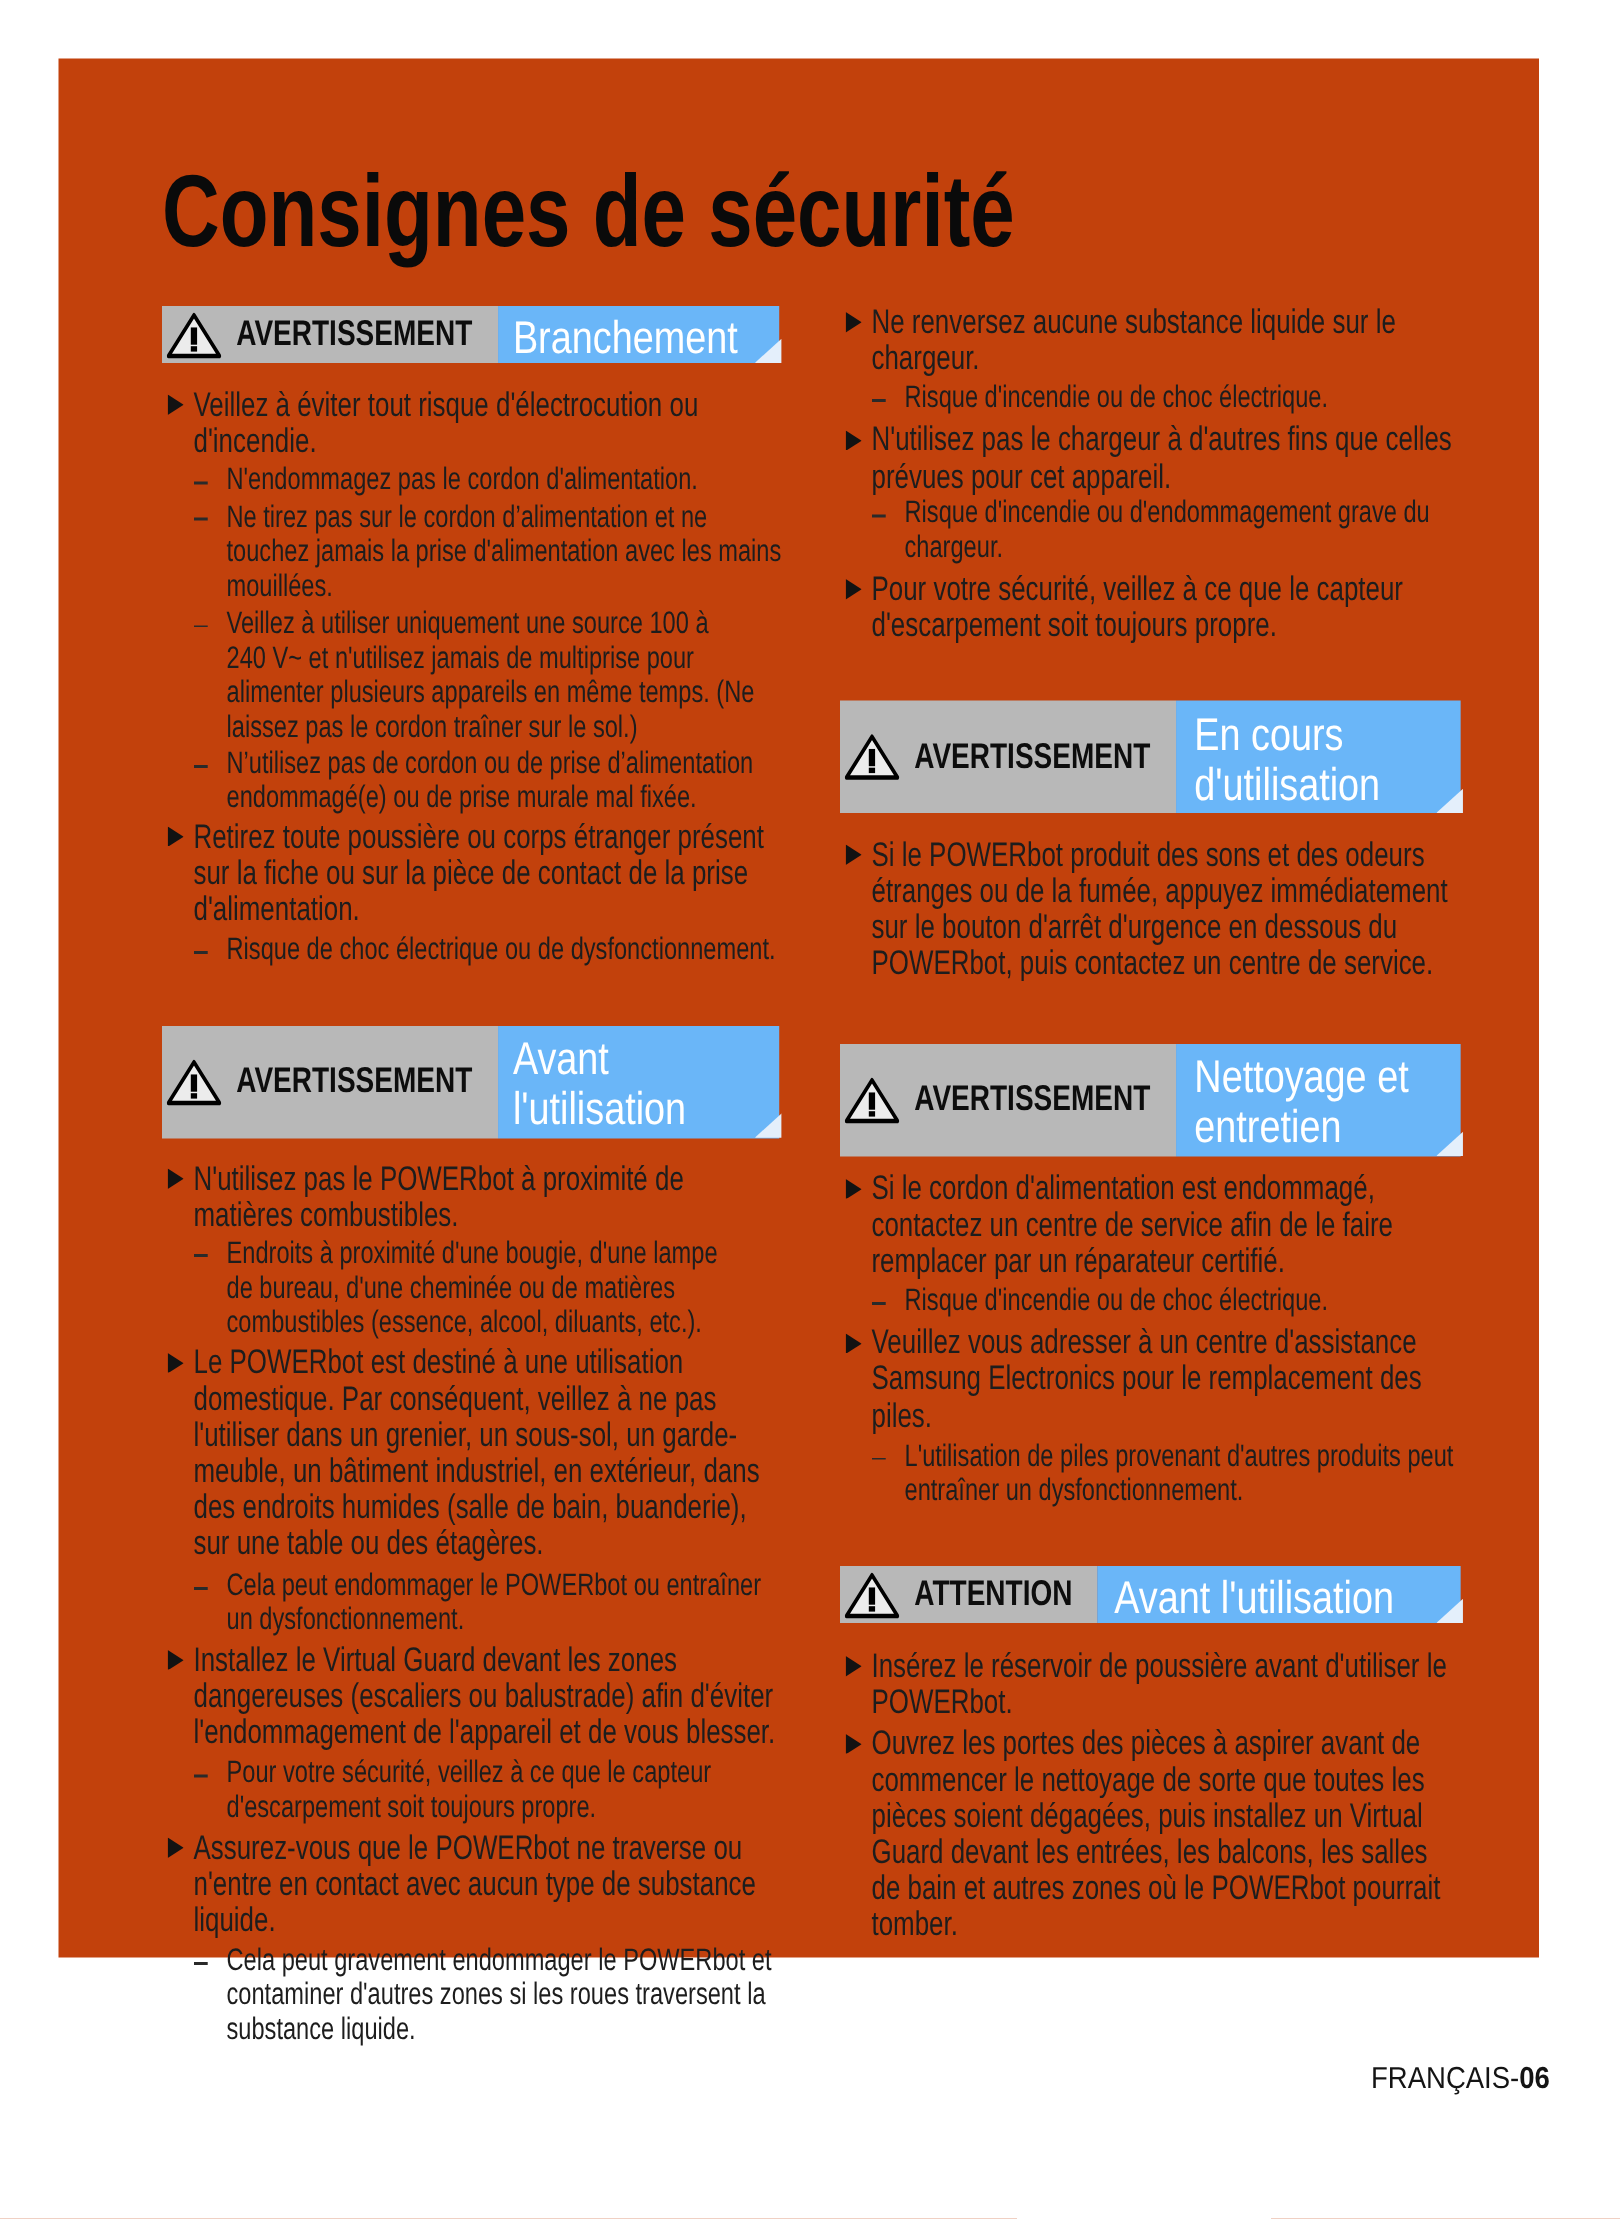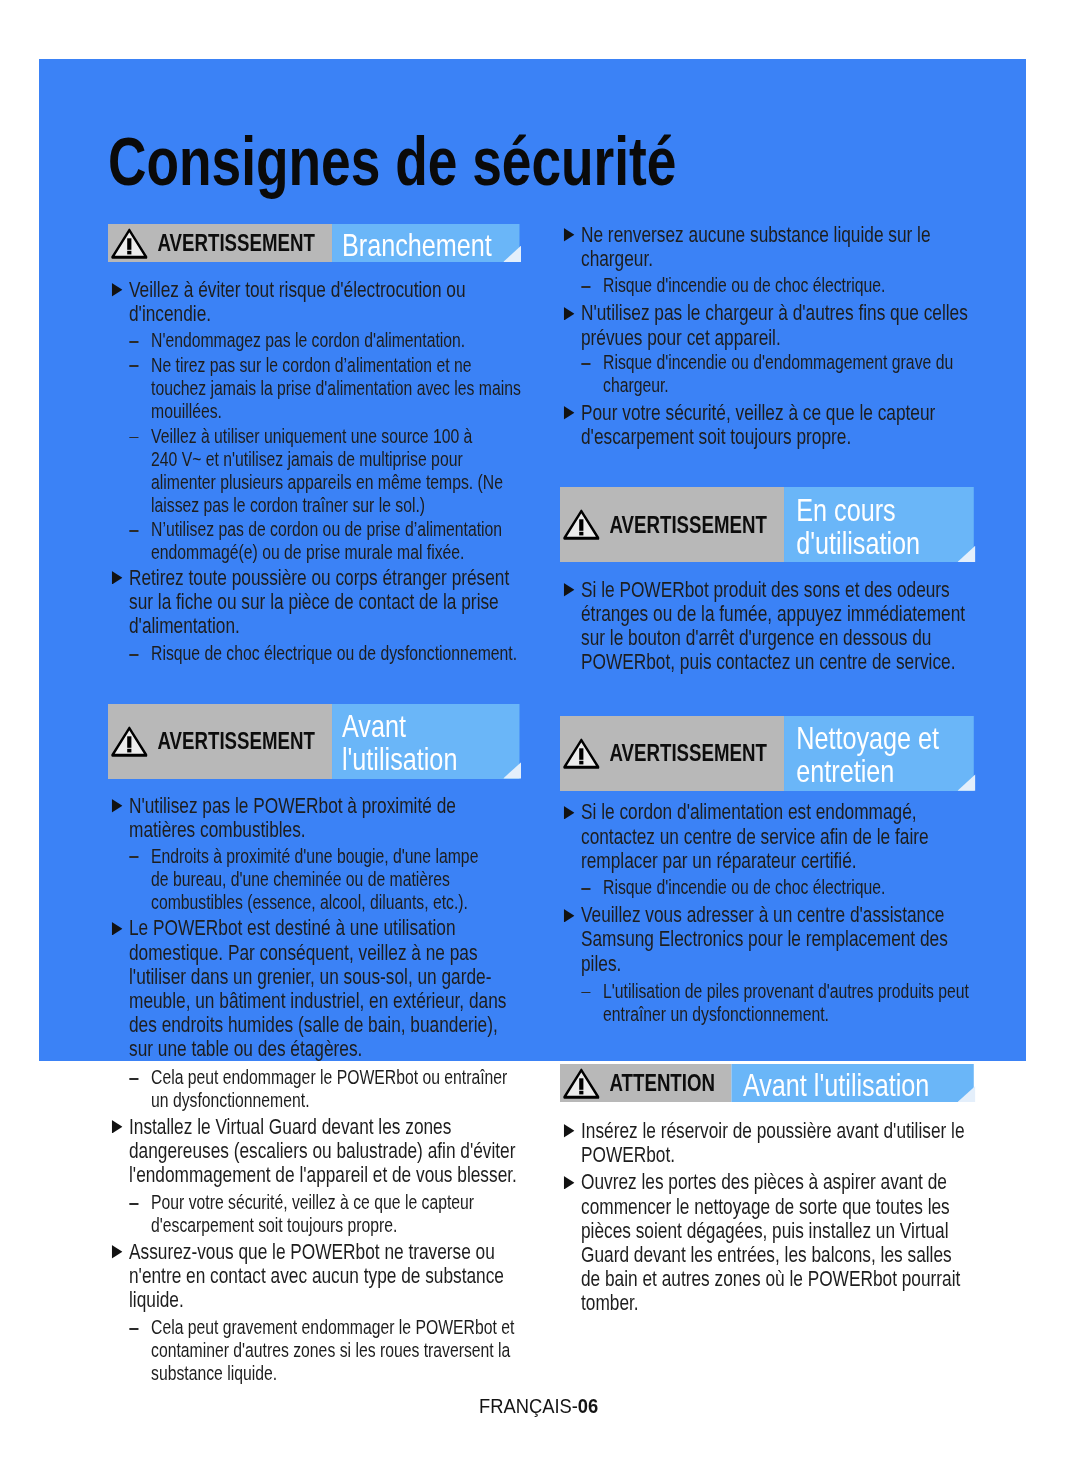--- a/index.html
+++ b/index.html
@@ -1,20 +1,20 @@
 <!DOCTYPE html>
 <html><head>
 <meta charset="utf-8">
 <title>Consignes de sécurité</title>
 <style>
   html,body{margin:0;padding:0;background:#ffffff;}
   body{width:1080px;height:1479px;overflow:hidden;
        font-family:"Liberation Sans",sans-serif;}
-  .page{position:absolute;left:39px;top:39px;width:987px;height:1002px;
-        background:#3b82f6;margin-top:20px;}
+  .page{position:absolute;left:39px;top:39px;width:987px;height:1266px;
+        background:#c2410c;}
 
   .doc-title{position:absolute;left:69.3px;top:77px;width:900px;
              font-size:68px;line-height:50px;font-weight:bold;color:#0a0a0a;
              transform:scaleX(0.7835);transform-origin:0 0;white-space:nowrap;}
 
   .column{position:absolute;width:600px;
           transform:scaleX(0.762);transform-origin:0 0;
           color:#1d1d1d;}
   .col-left{left:69px;top:165px;}
   .col-right{left:521.2px;top:163.1px;}
@@ -37,21 +37,21 @@
         transform:scaleX(1.0842);transform-origin:0 0;}
 
   .item{position:relative;}
   .bullet{padding-left:27.56px;font-size:22.68px;line-height:24.2px;white-space:pre-line;}
   .bullet .mark{position:absolute;left:5.2px;top:6.3px;width:13.95px;height:13.6px;
         line-height:0;}
   .sub{padding-left:56.45px;font-size:20.68px;line-height:23px;white-space:pre-line;}
   .sub .mark{position:absolute;left:28.2px;top:12.95px;width:12.07px;height:1.9px;
         background:#2a2a2a;}
 
-  .footer{position:absolute;left:0;top:1336.6px;width:1000px;text-align:center;
+  .footer{position:absolute;left:0;top:1336.6px;width:1000px;text-align:right;
           font-size:20.2px;line-height:20.2px;color:#141414;}
   .footer .inner{display:inline-block;white-space:pre;
           transform:scaleX(0.908);transform-origin:50% 50%;}
   .footer b{font-weight:bold;}
 </style>
 </head>
 <body>
 
 <div class="page">
   <div class="doc-title">Consignes de sécurité</div>

